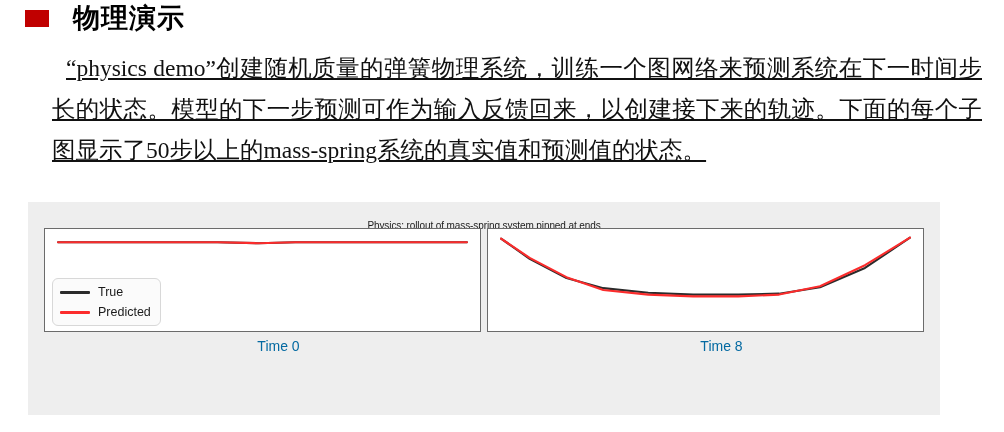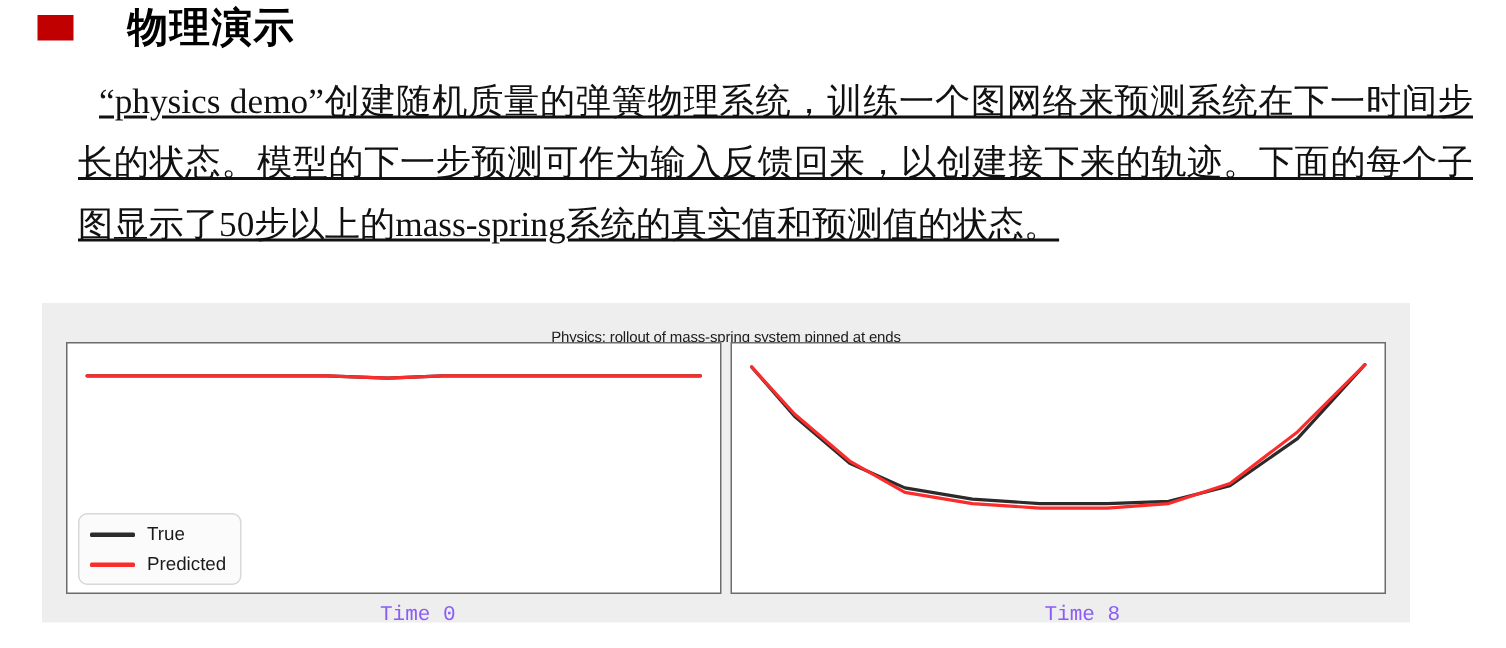--- a/index.html
+++ b/index.html
@@ -19,21 +19,21 @@
     height: 432px;
   }
 
   
   .header {
     position: absolute;
     left: 25px;
     top: 4px;
     display: flex;
     align-items: center;
-    gap: 36px;
+    gap: 24px;
   }
   .bullet-square {
     width: 24px;
     height: 17px;
     background: #c00000;
     flex: 0 0 auto;
   }
   .header-title {
     font-family: "Liberation Serif", "DejaVu Serif", serif;
     font-size: 27px;
@@ -90,37 +90,37 @@
     gap: 6px;
   }
   .panel {
     flex: 1 1 0;
     display: flex;
     flex-direction: column;
     align-items: center;
   }
   .panel-plot {
     width: 100%;
-    height: 168px;
+    height: 104px;
     background: #ffffff;
     border: 1.6px solid #6b6b6b;
     box-sizing: border-box;
     position: relative;
     overflow: hidden;
   }
   .panel-plot svg {
     display: block;
     width: 100%;
     height: 100%;
   }
   .panel-label {
     margin-top: 6px;
-    font-family: Liberation Mono, monospace;
+    font-family: Liberation Sans, sans-serif;
     font-size: 14px;
-    color: #8b5cf6;
+    color: #0369a1;
     margin-left: 32px;
   }
 
   
   .legend {
     position: absolute;
     left: 7px;
     bottom: 5px;
     background: #fbfbfb;
     border: 1px solid #d8d8d8;

